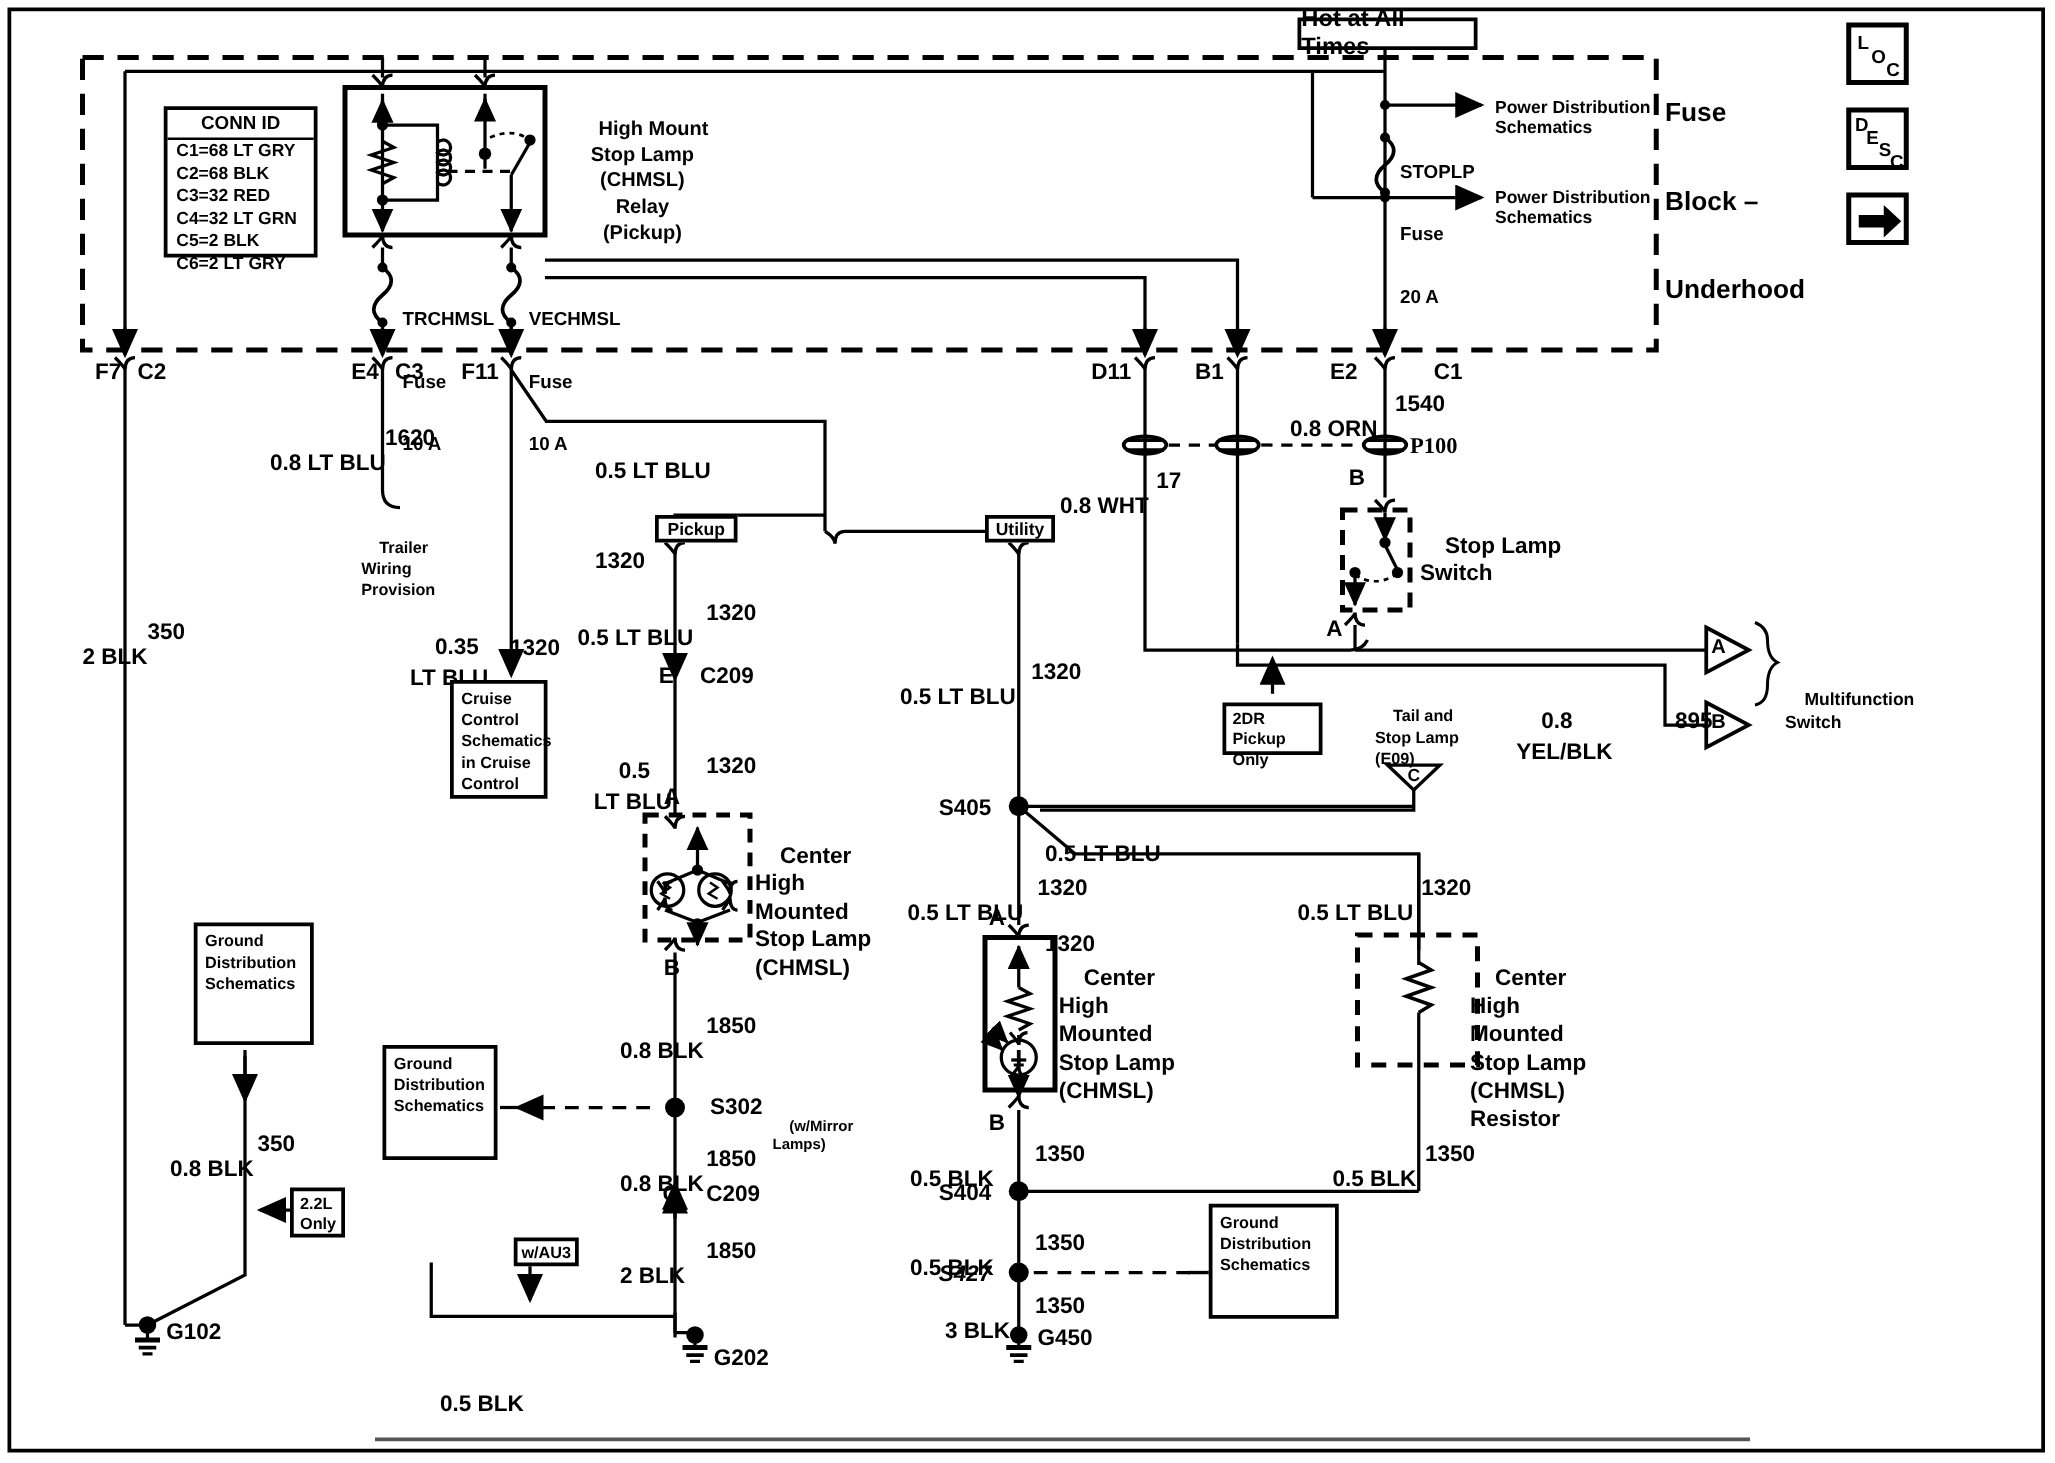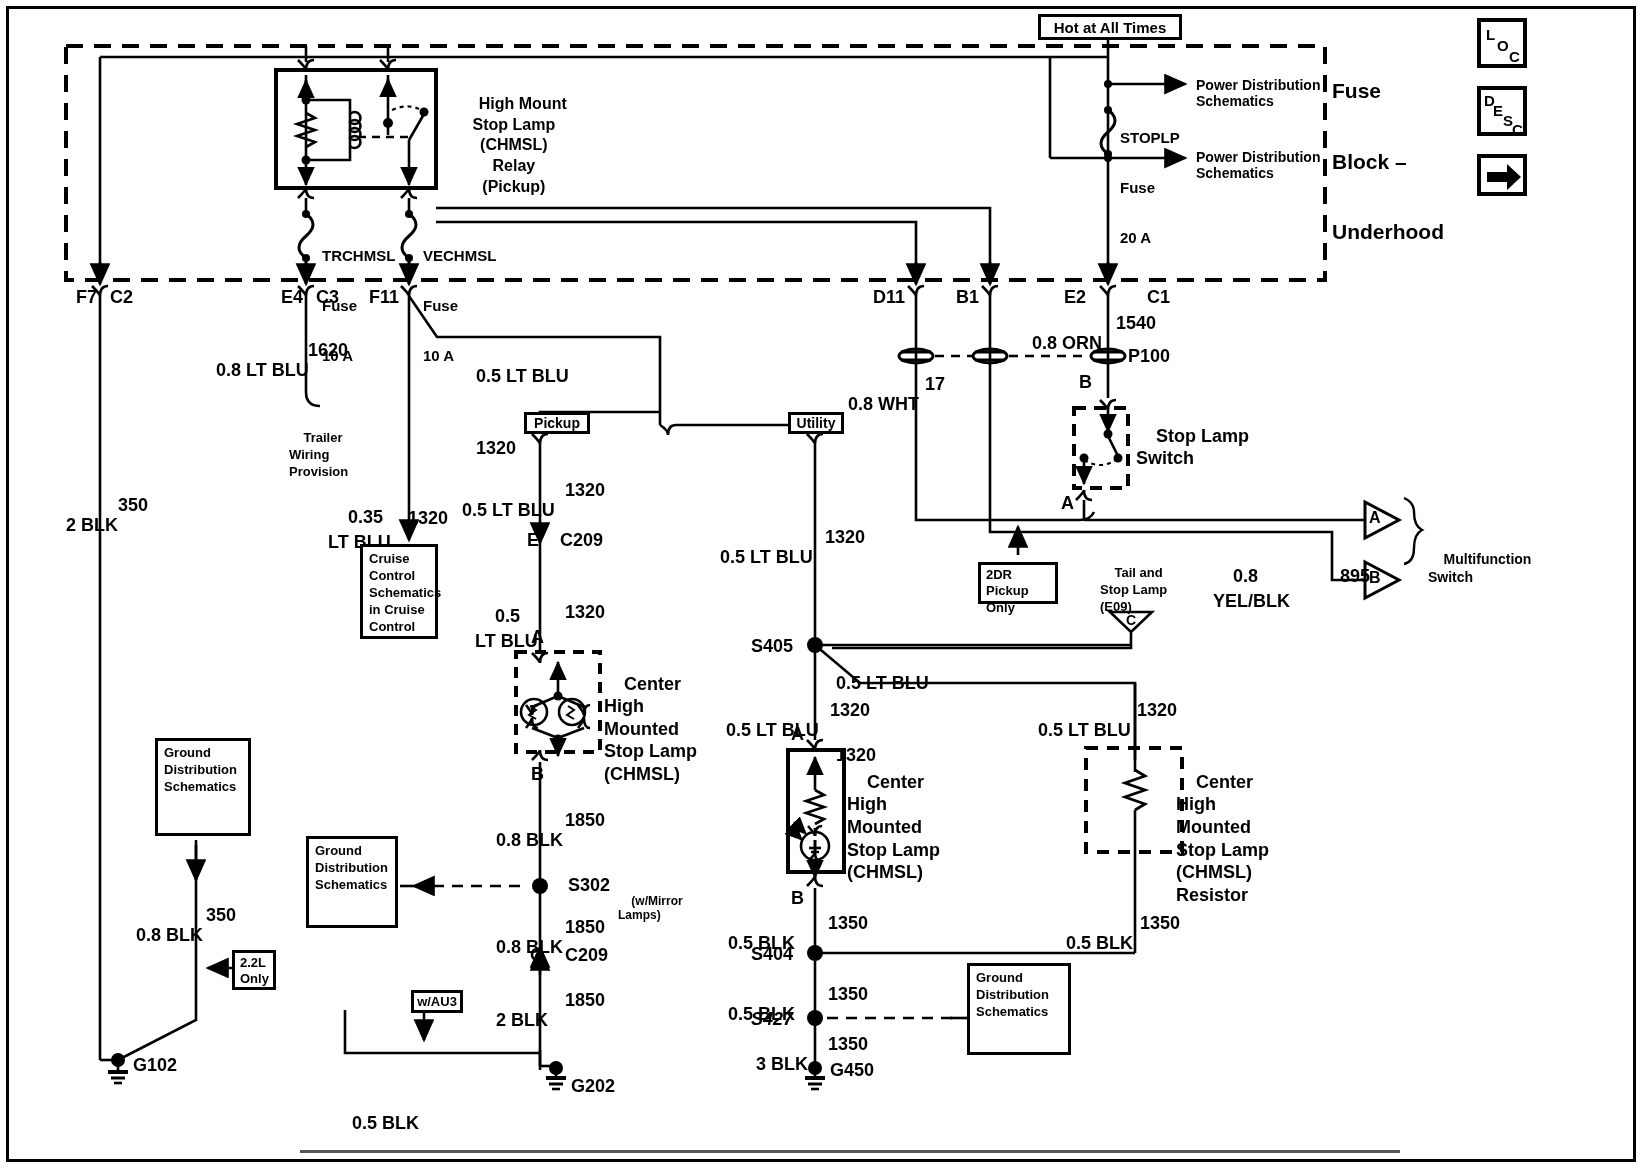--- a/index.html
+++ b/index.html
@@ -276,38 +276,47 @@
 
       <path d="M1135,683 L1135,760"></path>
       <rect x="1086" y="748" width="96" height="104" stroke-dasharray="12,9" stroke-width="4"></rect>
       <path d="M1135,770 l10,6 l-20,7 l20,7 l-20,7 l20,7 l-10,6" stroke-width="2.8"></path>
       <path d="M1135,760 L1135,772"></path>
       <path d="M1135,810 L1135,953"></path>
 
     </g>
   </svg>
 
-  <div class="tagbox" style="left:1038px;top:14px;width:144px;height:26px;font-size:15px;">
+  <div class="tagbox" style="left:1038px;top:14px;width:144px;height:26px;font-size:19px;">
     <span>Hot at All Times</span>
   </div>
 
   <div class="lbl f21" style="left:1332px;top:32px;">
     <div>Fuse</div>
     <div>Block –</div>
     <div>Underhood</div>
   </div>
 
   <div class="lbl f15" style="left:1120px;top:96px;">
     <div>STOPLP</div>
     <div>Fuse</div>
     <div>20 A</div>
   </div>
   <div class="lbl f14" style="left:1196px;top:78px;">Power Distribution<br>Schematics</div>
   <div class="lbl f14" style="left:1196px;top:150px;">Power Distribution<br>Schematics</div>
 
+  <div class="connid" style="left:131px;top:85px;width:123px;height:121px;">
+    <div class="hdr">CONN ID</div>
+    <div class="row">C1=68 LT GRY</div>
+    <div class="row">C2=68 BLK</div>
+    <div class="row">C3=32 RED</div>
+    <div class="row">C4=32 LT GRN</div>
+    <div class="row">C5=2 BLK</div>
+    <div class="row">C6=2 LT GRY</div>
+  </div>
 
   <div class="lbl f16" style="left:461px;top:73px;line-height:1.30;text-align:center;">
     <span style="white-space:pre-line;">High Mount
 Stop Lamp
 (CHMSL)
 Relay
 (Pickup)</span>
   </div>
 
   <div class="lbl f15" style="left:322px;top:214px;">
@@ -344,21 +353,21 @@
   <div class="lbl f18" style="left:1012px;top:313px;">
     <span>0.8 ORN</span>
   </div>
   <div class="lbl f18" style="left:1116px;top:313px;">1540</div>
 
   <div class="lbl f18" style="left:828px;top:374px;">
     <span>0.8 WHT</span>
   </div>
   <div class="lbl f18" style="left:925px;top:374px;">17</div>
 
-  <div class="lbl f18" style="left:1128px;top:346px;">P100</div>
+  <div class="lbl f18" style="left:1128px;top:346px;font-family:Liberation Serif, serif;">P100</div>
   <div class="lbl f18" style="left:1079px;top:372px;">B</div>
   <div class="lbl f18" style="left:1061px;top:493px;">A</div>
   <div class="lbl f18" style="left:1136px;top:402px;line-height:1.25;">
     <span style="white-space:pre-line;">Stop Lamp
 Switch</span>
   </div>
 
   <div class="lbl f13" style="left:289px;top:412px;line-height:1.32;">
     <span style="white-space:pre-line;">Trailer
 Wiring

